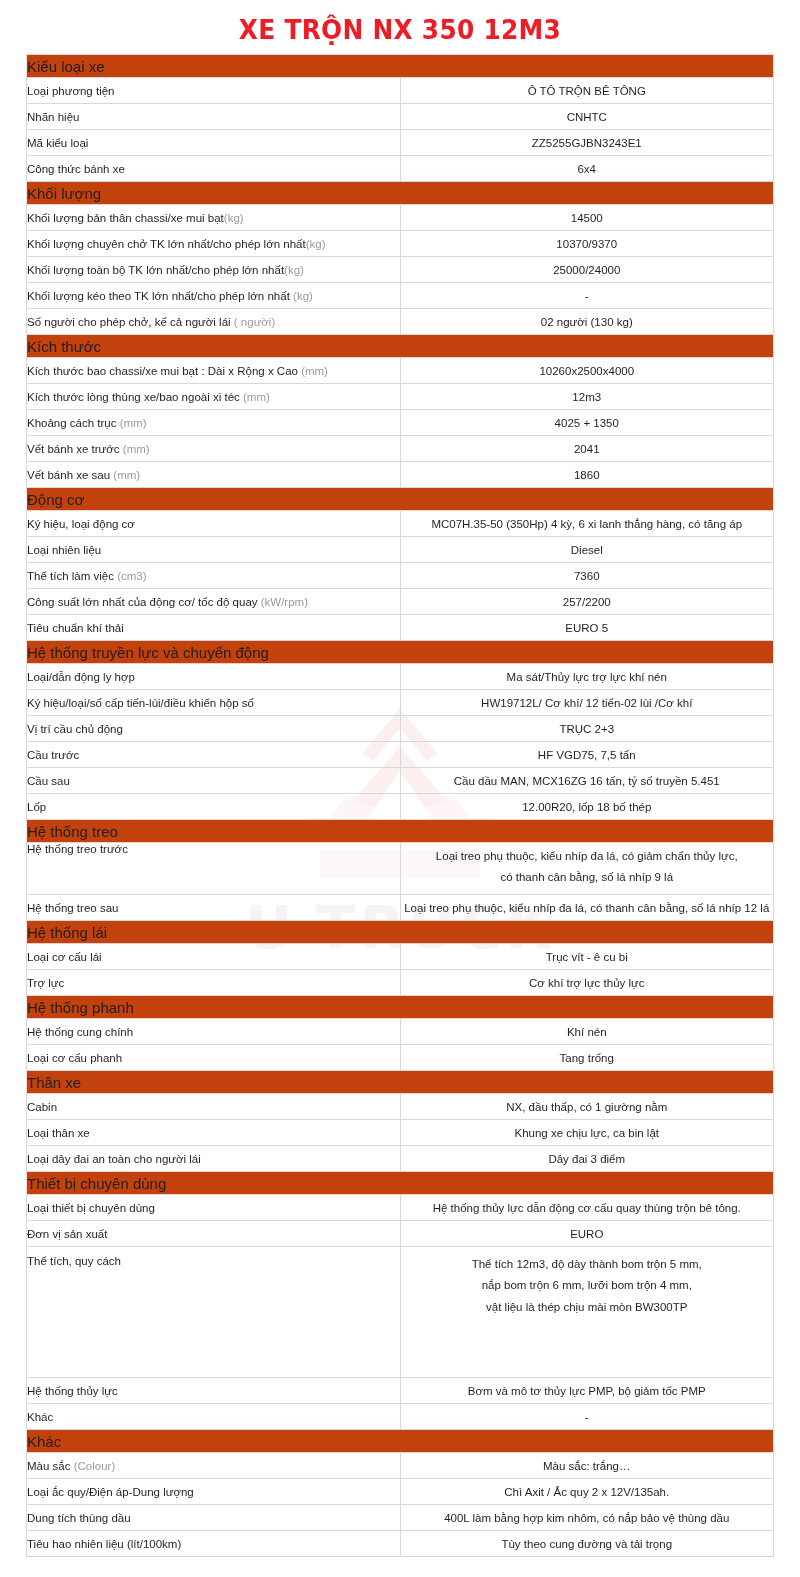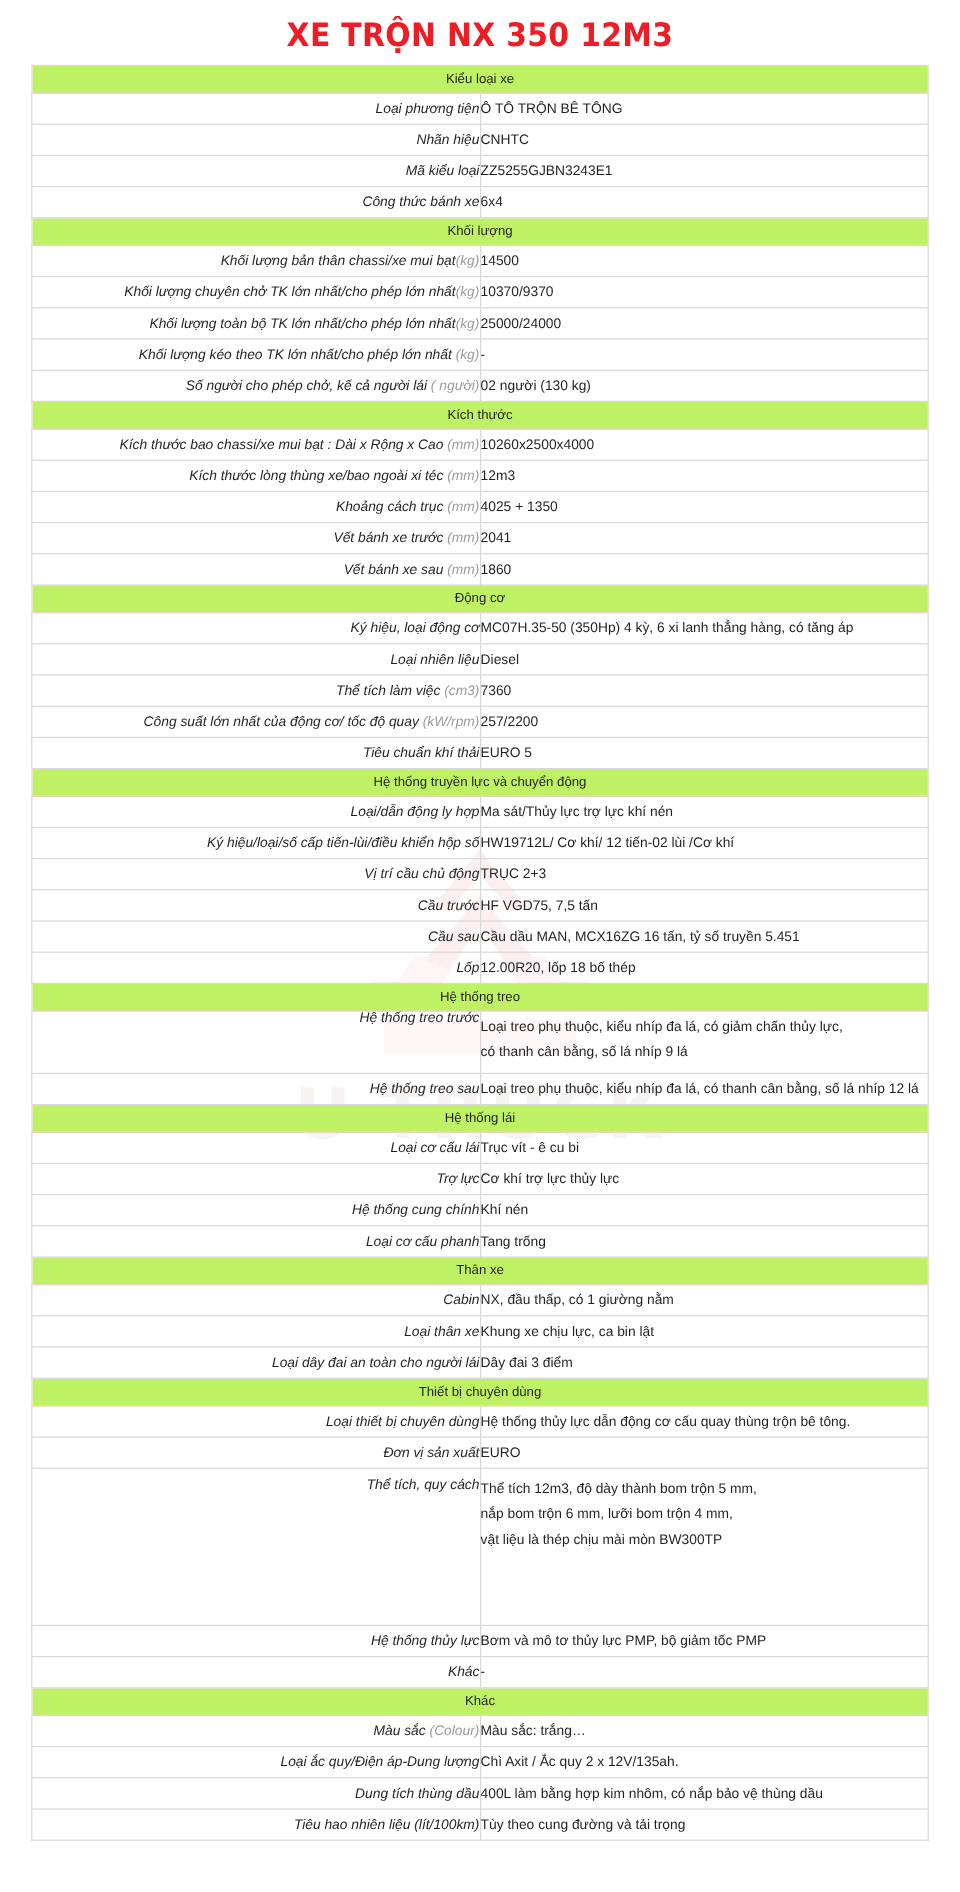--- a/index.html
+++ b/index.html
@@ -68,42 +68,42 @@
     border-collapse:collapse;
     table-layout:fixed;
     font-size:11.5px;
   }
   table.spec td{
     border:1px solid #d8d8d8;
     padding:0;
     vertical-align:middle;
   }
   tr.section td{
-    background:#bef264;
+    background:#c2410c;
     border-left:1px solid #fad9da;
     border-right:1px solid #fad9da;
     border-top:1px solid #f0cfd0;
     border-bottom:1px solid #f0cfd0;
-    text-align:center;
+    text-align:left;
     height:22px;
-    font-size:11px;
+    font-size:15px;
     color:#231f20;
   }
   td.lab{
     width:378px;
     padding:0 0 0 12px;
     height:25px;
-    text-align:right;
+    text-align:left;
     color:#231f20;
-    font-style:italic;
   }
   td.val{
     width:370px;
     padding:0 6px;
     height:25px;
+    text-align:center;
     color:#231f20;
   }
   td.lab.top, td.val.top{ vertical-align:top; }
   td.val .ln{ display:block; line-height:1.85; }
   td.lab .dim, td.val .dim{ color:#9a9a9a; }
 
   .r-tall  td{ height:48px; }
   .r-xtall td{ height:122px; }
   .r-xtall .val{ padding-top:7px;margin-top:22px; }
   .r-xtall .lab{ padding-top:8px;margin-top:30px; }
@@ -267,20 +267,23 @@
           <td colspan="2">Hệ thống lái</td>
         </tr>
         <tr>
           <td class="lab"><span>Loại cơ cấu lái</span></td>
           <td class="val"><span>Trục vít - ê cu bi</span></td>
         </tr>
         <tr>
           <td class="lab"><span>Trợ lực</span></td>
           <td class="val"><span>Cơ khí trợ lực thủy lực</span></td>
         </tr>
+        <tr class="section">
+          <td colspan="2">Hệ thống phanh</td>
+        </tr>
         <tr>
           <td class="lab"><span>Hệ thống cung chính</span></td>
           <td class="val"><span>Khí nén</span></td>
         </tr>
         <tr>
           <td class="lab"><span>Loại cơ cấu phanh</span></td>
           <td class="val"><span>Tang trống</span></td>
         </tr>
         <tr class="section">
           <td colspan="2">Thân xe</td>

